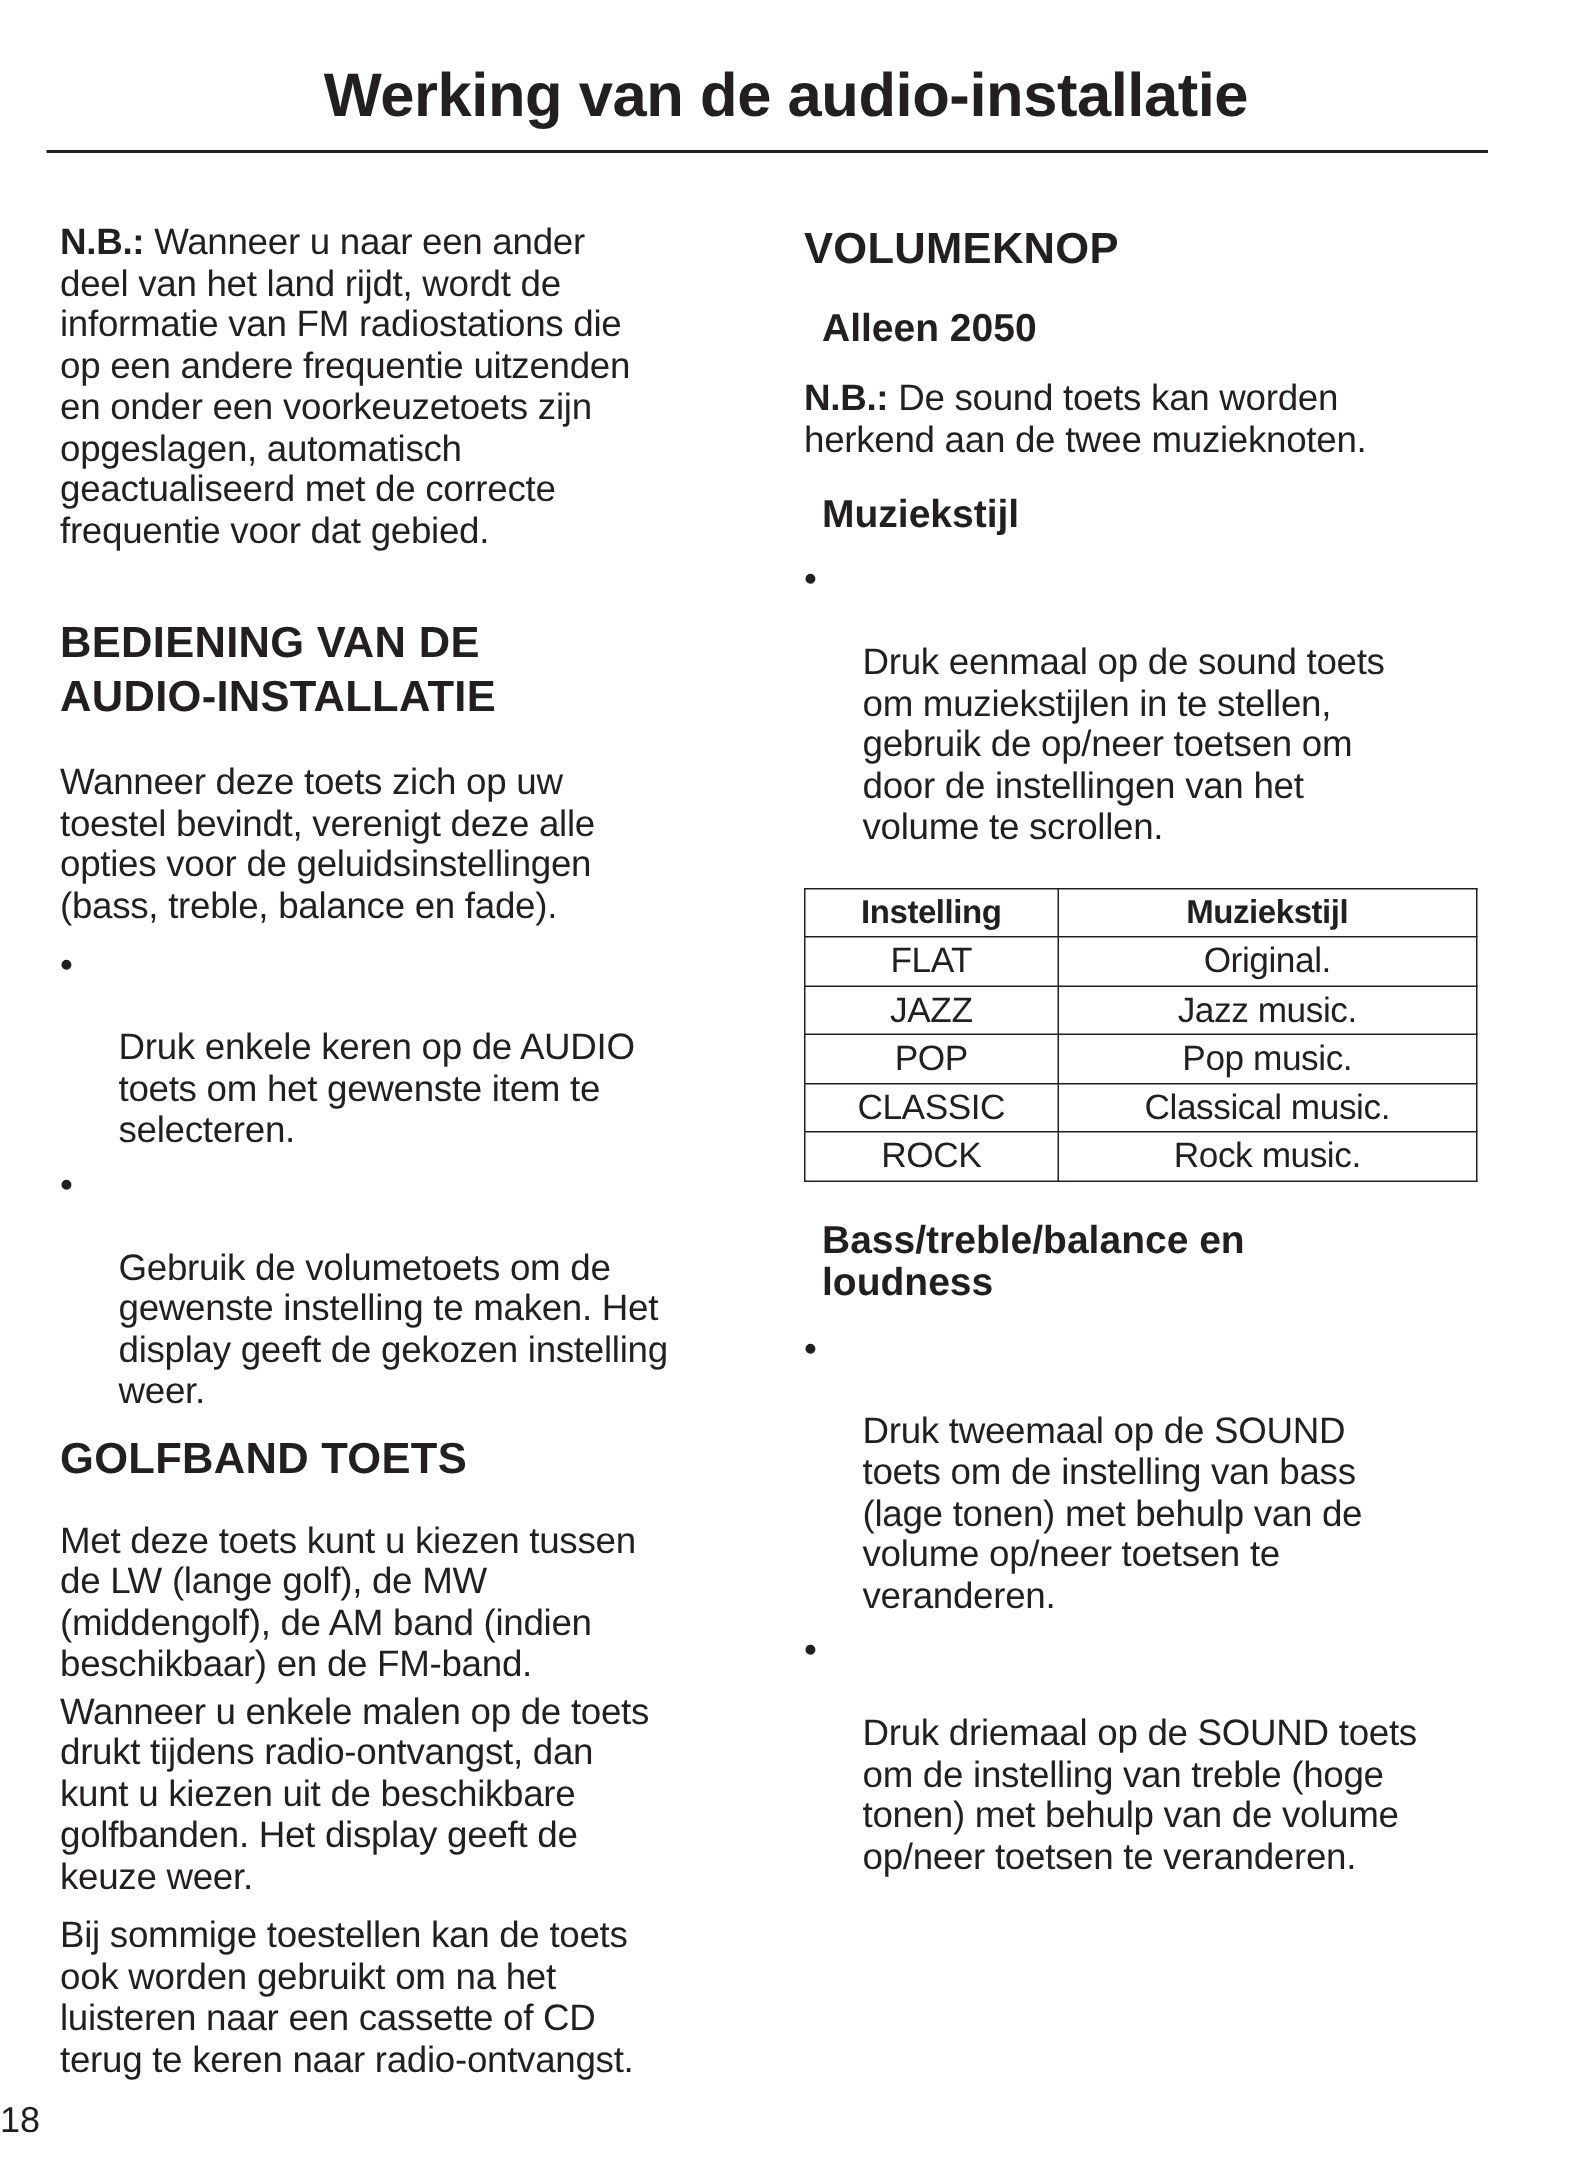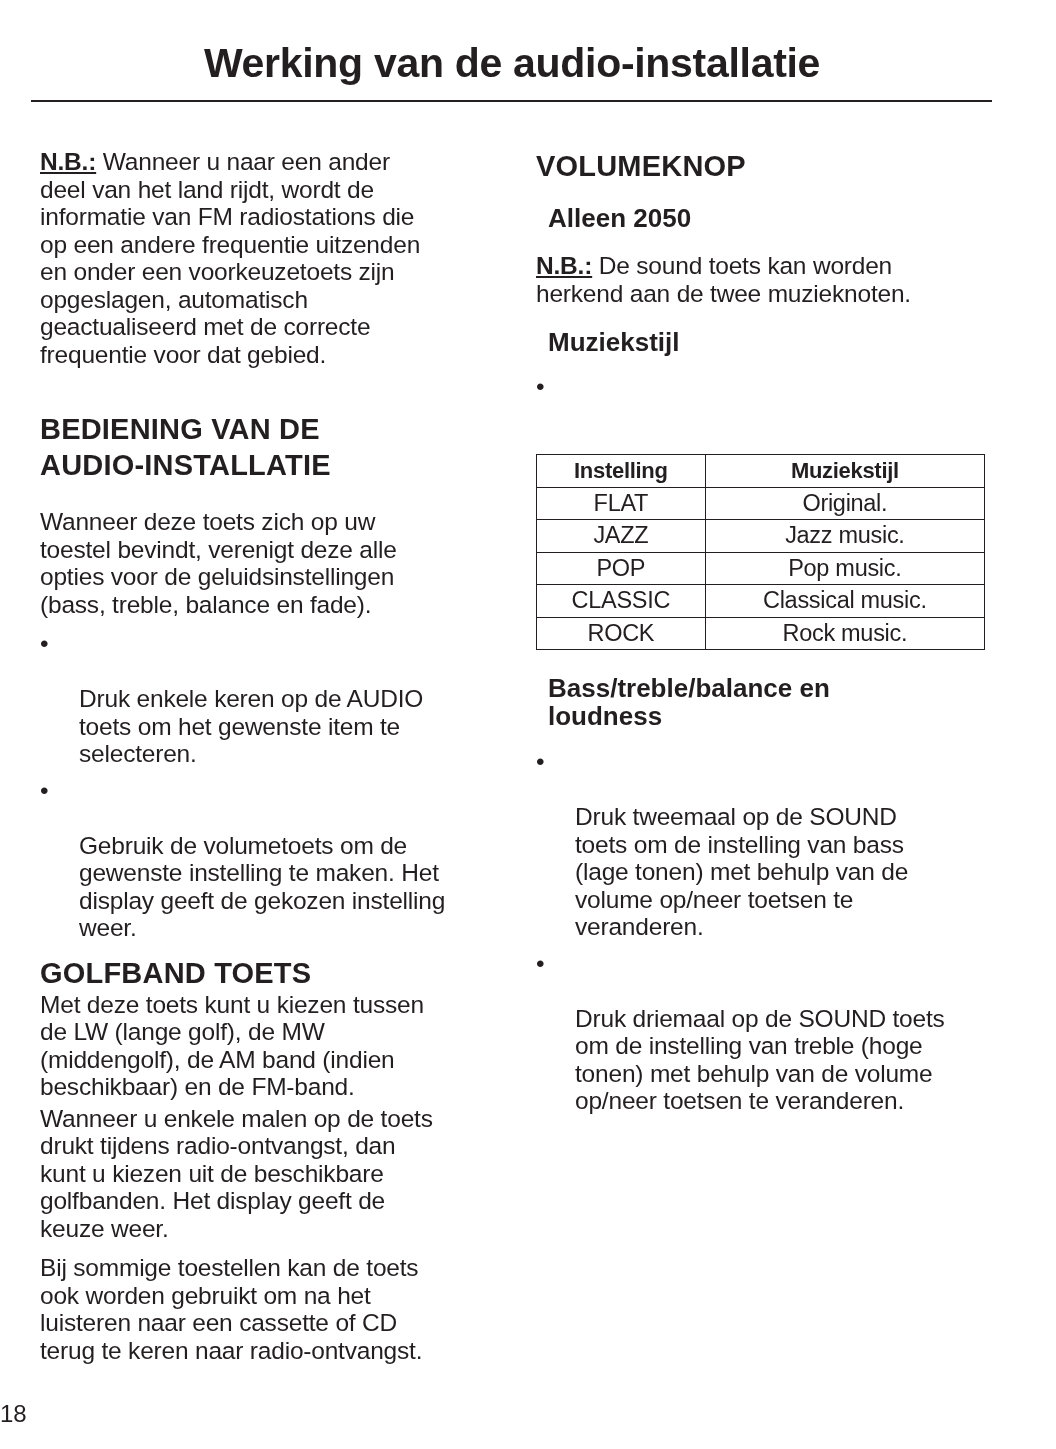--- a/index.html
+++ b/index.html
@@ -1,25 +1,25 @@
 <!DOCTYPE html>
 <html><head>
 <meta charset="utf-8">
 <style>
   html, body { margin: 0; padding: 0; background: #ffffff; }
   body { width: 1056px; height: 1449px; position: relative; overflow: hidden;
          font-family: "Liberation Sans", sans-serif; color: #231f20; }
-  .title { position: absolute; left: 0; width: 1024px; top: 40px; text-align: center;
+  .title { position: absolute; left: 12px; width: 1024px; top: 40px; text-align: center;
            font-size: 41px; font-weight: bold; letter-spacing: -0.3px; }
   .rule { position: absolute; left: 31px; width: 961px; top: 100px; height: 2px; background: #231f20; }
   .col { position: absolute; top: 148px; }
   .col-left { left: 40px; width: 460px; }
   .col-right { left: 536px; width: 460px; }
   .p { font-size: 24.5px; line-height: 27.5px; margin: 0; white-space: pre-line; letter-spacing: -0.2px; }
-  .b { font-weight: bold; text-decoration: underline; }
+  .b { font-weight: bold; }
   .h1 { font-size: 29px; line-height: 36px; font-weight: bold; margin: 0; white-space: pre-line; letter-spacing: 0.2px; }
   .h2 { font-size: 26px; line-height: 28px; font-weight: bold; margin: 12px; white-space: pre-line; }
   .bullet { position: relative; padding-left: 39px; }
   .bullet .dot { position: absolute; left: 0; top: 0; }
   table { border-collapse: collapse; width: 449px; }
   td, th { border: 1.5px solid #231f20; text-align: center; font-size: 23.5px; height: 31.5px; padding: 0; letter-spacing: -0.3px; }
   th { font-weight: bold; font-size: 22px; }
   .pagenum { position: absolute; top: 1400px; left: 0; width: 1024px; font-size: 24px; }
 </style>
 </head>
@@ -52,21 +52,21 @@
   </div>
   <div class="p bullet" style="margin-top:9px">
     <span class="dot">•</span>
     <span>Gebruik de volumetoets om de
 gewenste instelling te maken. Het
 display geeft de gekozen instelling
 weer.</span>
   </div>
 
   <h2 class="h1" style="margin-top:13px">GOLFBAND TOETS</h2>
-  <p class="p" style="">Met deze toets kunt u kiezen tussen
+  <p class="p" style="margin-top:23px">Met deze toets kunt u kiezen tussen
 de LW (lange golf), de MW
 (middengolf), de AM band (indien
 beschikbaar) en de FM-band.</p>
   <p class="p" style="margin-top:4px">Wanneer u enkele malen op de toets
 drukt tijdens radio-ontvangst, dan
 kunt u kiezen uit de beschikbare
 golfbanden. Het display geeft de
 keuze weer.</p>
   <p class="p" style="margin-top:12px">Bij sommige toestellen kan de toets
 ook worden gebruikt om na het
@@ -76,20 +76,25 @@
 
 <div class="col col-right">
   <h2 class="h1">VOLUMEKNOP</h2>
   <h3 class="h2" style="margin-top:20px">Alleen 2050</h3>
   <p class="p" style="margin-top:20px"><span class="b">N.B.:</span><span> De sound toets kan worden
 herkend aan de twee muzieknoten.</span></p>
 
   <h3 class="h2" style="margin-top:21px">Muziekstijl</h3>
   <div class="p bullet" style="margin-top:17px">
     <span class="dot">•</span>
+    <span>Druk eenmaal op de sound toets
+om muziekstijlen in te stellen,
+gebruik de op/neer toetsen om
+door de instellingen van het
+volume te scrollen.</span>
   </div>
 
   <table style="margin-top:26px">
     <tbody>
         <tr>
       <th>Instelling</th>
       <th>Muziekstijl</th>
     </tr>
     <tr>
       <td>FLAT</td>

